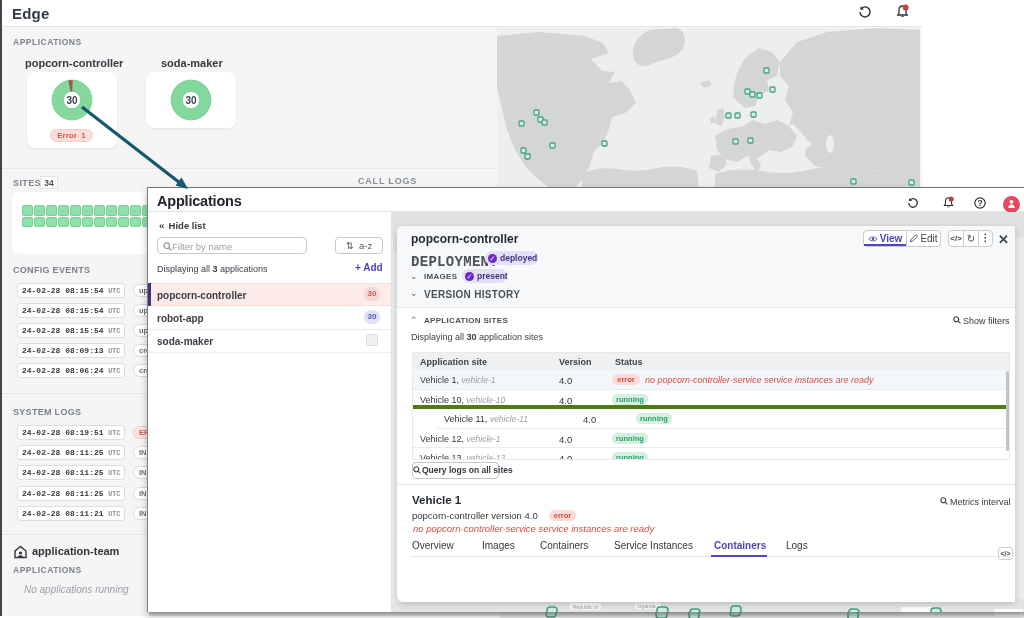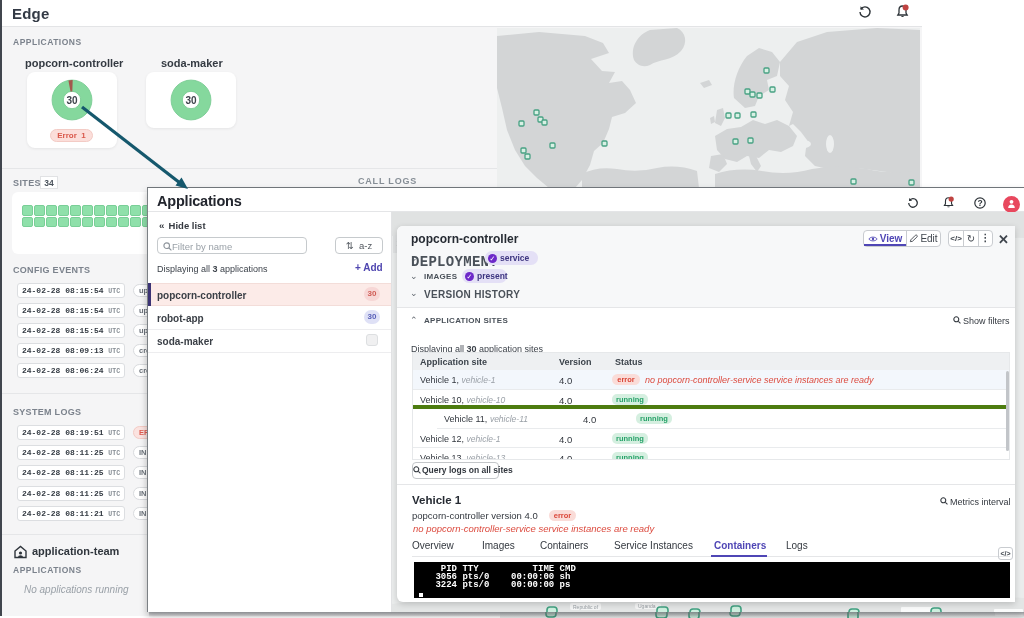--- a/index.html
+++ b/index.html
@@ -294,40 +294,40 @@
         <div style="width:15px; text-align:center; font-size:8px; line-height:15px; color:#3f454d; font-weight:700;">&lt;/&gt;</div>
         <div style="width:15px; text-align:center; font-size:10px; line-height:15px; color:#3f454d; border-left:1px solid #c9ccd0;">↻</div>
         <div style="width:15px; text-align:center; font-size:10px; line-height:14px; color:#3f454d; border-left:1px solid #c9ccd0; font-weight:700;">⋮</div>
       </div>
       <div class="abs" style="left:601px; top:6px; font-size:13px; color:#3f454d; font-weight:600;">✕</div>
 
       <div class="abs" style="left:13px; top:27px; font-size:9px; color:#60666e;">⌄</div>
       <div class="abs" style="left:14px; top:28px; font-size:14px; font-weight:600; color:#4a5159; letter-spacing:.3px;font-family:Liberation Mono, monospace;">DEPLOYMENT</div>
       <div class="abs" style="left:88px; top:25px; width:53px; height:14px; background:#e4e0f6; border-radius:8px;">
         <div class="abs" style="left:3px; top:2.5px; width:9px; height:9px; border-radius:50%; background:#6d28c9; color:#fff; font-size:7px; line-height:9px; text-align:center;">✓</div>
-        <div class="abs" style="left:15px; top:2px; font-size:8.5px; font-weight:600; color:#3d3580;">service</div>
+        <div class="abs" style="left:15px; top:2px; font-size:8.5px; font-weight:600; color:#3d3580;">deployed</div>
       </div>
       <div class="abs" style="left:13px; top:45px; font-size:9px; color:#60666e;">⌄</div>
       <div class="abs" style="left:27px; top:46px; font-size:8px; font-weight:600; color:#4a5159; letter-spacing:.3px;">IMAGES</div>
       <div class="abs" style="left:65px; top:43px; width:45px; height:14px; background:#e4e0f6; border-radius:8px;">
         <div class="abs" style="left:3px; top:2.5px; width:9px; height:9px; border-radius:50%; background:#6d28c9; color:#fff; font-size:7px; line-height:9px; text-align:center;">✓</div>
         <div class="abs" style="left:15px; top:2px; font-size:8.5px; font-weight:600; color:#3d3580;">present</div>
       </div>
       <div class="abs" style="left:13px; top:62px; font-size:9px; color:#60666e;">⌄</div>
       <div class="abs" style="left:27px; top:63px; font-size:10px; font-weight:600; color:#4a5159; letter-spacing:.3px;">VERSION HISTORY</div>
 
       <div class="sep" style="left:0; top:81px; width:618px;"></div>
 
       <div class="abs" style="left:13px; top:89px; font-size:9px; color:#60666e;">⌃</div>
       <div class="abs" style="left:27px; top:90px; font-size:8px; font-weight:600; color:#4a5159; letter-spacing:.3px;">APPLICATION SITES</div>
       <div class="abs nw" style="left:556px; top:90px; font-size:9px; color:#33383f;"><svg width="8" height="8" viewBox="0 0 9 9" style="margin-right:2px;">
             <circle cx="3.7" cy="3.7" r="2.8" fill="none" stroke="#33383f" stroke-width="1.2"></circle>
             <line x1="6" y1="6" x2="8.4" y2="8.4" stroke="#33383f" stroke-width="1.2"></line>
           </svg>Show filters</div>
-      <div class="abs" style="left:14px; top:106px; font-size:9px; color:#3c424a;margin-top:12px;">Displaying all <b>30</b> application sites</div>
+      <div class="abs" style="left:14px; top:106px; font-size:9px; color:#3c424a;">Displaying all <b>30</b> application sites</div>
 
       <div class="abs" style="left:15px; top:126px; width:598px; height:108px; border:1px solid #e6e8ea; overflow:hidden;">
         <div class="abs" style="left:0; top:0; width:598px; height:17px; background:#eef0f2;"></div>
         <div class="abs" style="left:7px; top:4px; font-size:9px; font-weight:700; color:#3c434b;">Application site</div>
         <div class="abs" style="left:146px; top:4px; font-size:9px; font-weight:700; color:#3c434b;">Version</div>
         <div class="abs" style="left:202px; top:4px; font-size:9px; font-weight:700; color:#3c434b;">Status</div>
         <div id="tablerows">
             <div style="position:absolute;left:0;top:17.0px;width:598px;height:19.5px;background:#f3f7fc;border-bottom:1px solid #e9ebed;">
               <div style="position:absolute;left:7px;top:5px;font-size:9px;color:#33383f;">Vehicle 1, <i style="color:#9aa0a7;font-size:8.5px;">vehicle-1</i></div>
               <div style="position:absolute;left:146px;top:5px;font-size:9.5px;color:#33383f;">4.0</div>
@@ -376,26 +376,20 @@
       <div class="abs" style="left:15px; top:314px; font-size:10px; color:#33383f;">Overview</div>
       <div class="abs" style="left:85px; top:314px; font-size:10px; color:#33383f;">Images</div>
       <div class="abs" style="left:143px; top:314px; font-size:10px; color:#33383f;">Containers</div>
       <div class="abs" style="left:217px; top:314px; font-size:10px; color:#33383f;">Service Instances</div>
       <div class="abs" style="left:317px; top:314px; font-size:10px; font-weight:600; color:#4f46b5;">Containers</div>
       <div class="abs" style="left:389px; top:314px; font-size:10px; color:#33383f;">Logs</div>
       <div class="sep" style="left:15px; top:329.5px; width:598px;"></div>
       <div class="abs" style="left:314px; top:328.5px; width:56px; height:2.5px; background:#4f46b5;"></div>
       <div class="abs" style="left:601px; top:321px; width:15px; height:13px; border:1px solid #c9ccd0; border-radius:3px; font-size:7px; font-weight:700; color:#3f454d; text-align:center; line-height:12px;">&lt;/&gt;</div>
 
-      <div class="abs" style="left:17px; top:336px; width:596px; height:36px; background:#000;">
-        <pre style="font-family:'Liberation Mono',monospace; font-size:9px; line-height:8.3px; color:#fff; font-weight:700; padding:2.5px 0 0 16px;">  PID TTY          TIME CMD
- 3056 pts/0    00:00:00 sh
- 3224 pts/0    00:00:00 ps</pre>
-        <div class="abs" style="left:5px; top:31px; width:4px; height:4px; background:#fff;"></div>
-      </div>
     </div>
   </div>
 
   <div class="abs" style="left:500px; top:598px; width:524px; height:20px; background:#eaecec; z-index:5;">
     <svg width="524" height="20" viewBox="0 0 524 20">
       <rect width="524" height="20" fill="#eaecec"></rect>
       <g fill="#cdeede" stroke="#41a181" stroke-width="1.6">
         <rect x="46" y="9" width="10" height="10" rx="3"></rect>
         <rect x="156" y="9" width="11" height="11" rx="3"></rect>
         <rect x="189" y="11" width="10" height="10" rx="3"></rect>

